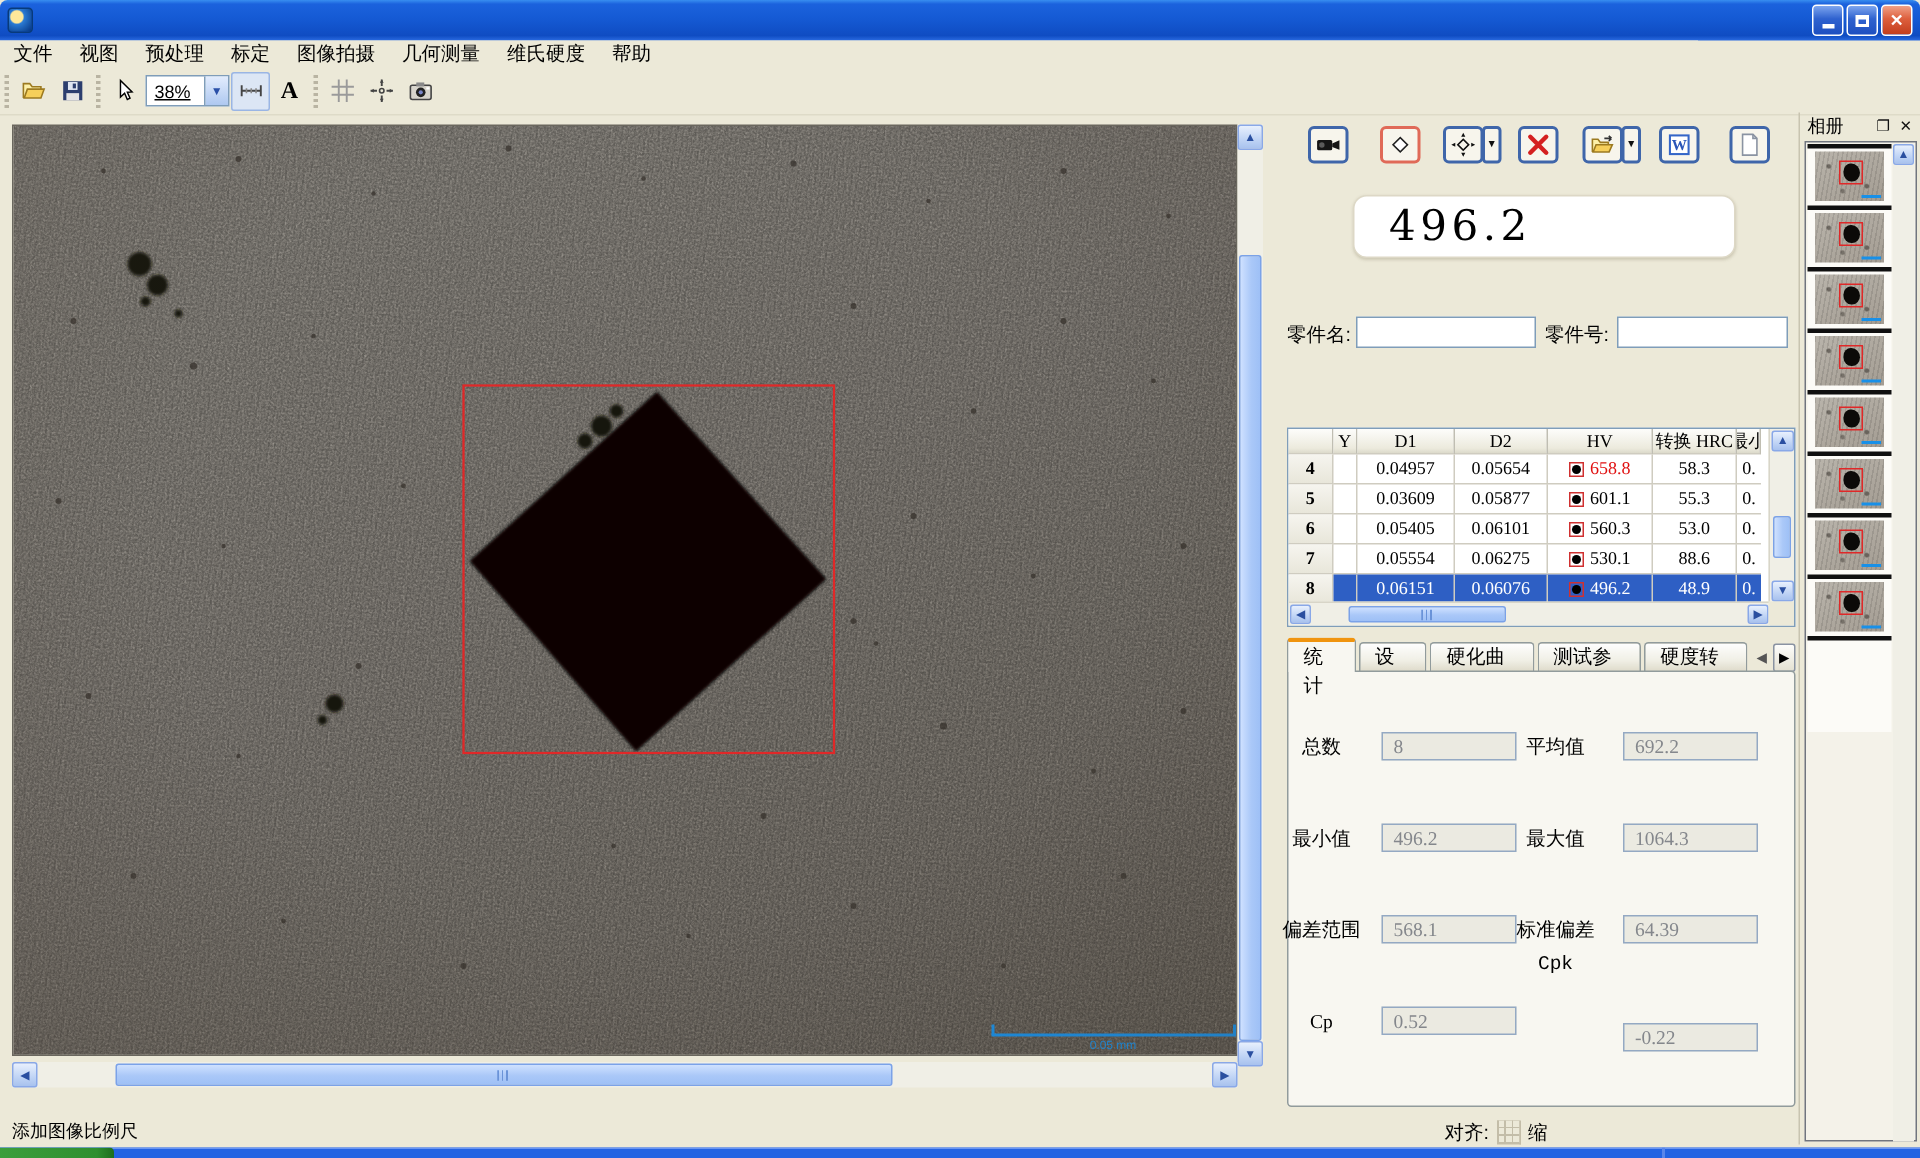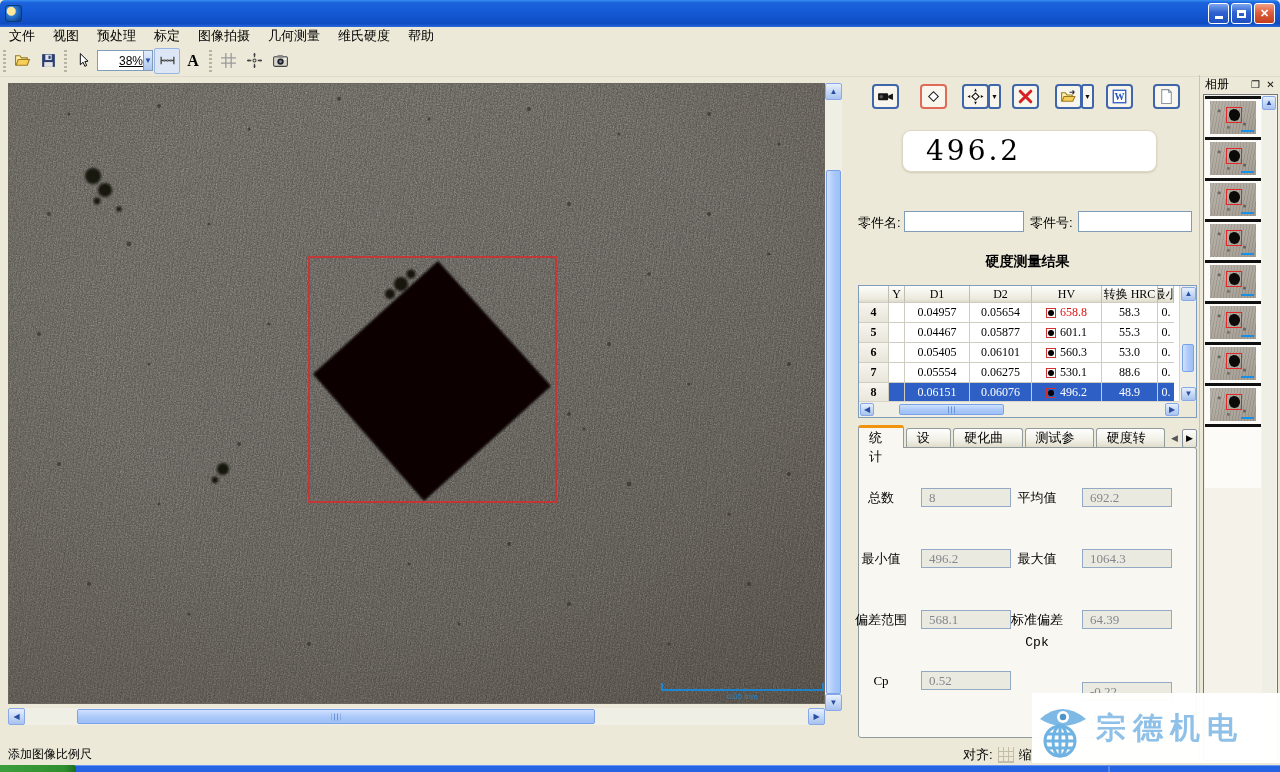--- a/index.html
+++ b/index.html
@@ -28,21 +28,21 @@
     display:flex; align-items:center; }
   .menu-item { padding:1px 9px; cursor:default; }
   .toolbar { position:absolute; left:0; top:45px; width:1280px; height:32px; background:#ece9d8;
     display:flex; align-items:center; border-bottom:1px solid #dedbc8; }
   .grip { width:5px; height:22px; margin:0 2px;
     background:repeating-linear-gradient(180deg,#b9b4a2 0 2px,transparent 2px 4px); background-size:3px 100%; background-repeat:no-repeat; background-position:1px 0; }
   .tbtn { width:26px; height:26px; display:flex; align-items:center; justify-content:center; border:1px solid transparent; }
   .tbtn.pressed { border:1px solid #9ab5e4; background:#dce6f5; border-radius:2px; }
   .tbtn svg { width:17px; height:17px; }
   .zoombox { width:56px; height:21px; background:#fff; border:1px solid #7f9db9; display:flex; align-items:center; margin:0 1px; }
-  .zoombox .zval { flex:1; padding-left:21px; font-size:12px;text-decoration:underline; }
+  .zoombox .zval { flex:1; padding-left:5px; font-size:12px;text-decoration:underline; }
   .zoombox .zdrop { width:16px; height:19px; background:linear-gradient(180deg,#e2ecfd,#aec8f0); border-left:1px solid #7f9db9;
     color:#2a50a8; font-size:8px; display:flex; align-items:center; justify-content:center; }
   .atool { font-size:16px; font-weight:bold; font-family:"Liberation Serif",serif; }
 
   
   .viewport { position:absolute; left:8px; top:83px; width:817px; height:621px; border:1px solid #6a675e; overflow:hidden;
     background:
       repeating-linear-gradient(100deg, rgba(0,0,0,0.06) 0 1px, rgba(255,255,255,0.05) 1px 2px, transparent 2px 4px),
       linear-gradient(155deg,#bbb6ad 0%,#b0aaa1 45%,#a39c92 75%,#948d82 100%); }
   .viewport::after { content:""; position:absolute; inset:0;
@@ -398,21 +398,20 @@
       </svg>
   </div>
 
   <div class="bigval">496.2</div>
 
   <div class="flabel" style="left:858px; top:212px;">零件名:</div>
   <input class="finput" style="left: 904px; top: 211px; width: 120px;" value="">
   <div class="flabel" style="left:1030px; top:212px;">零件号:</div>
   <input class="finput" style="left: 1078px; top: 211px; width: 114px;" value="">
 
-  <div class="results-title">硬度测量结果</div>
 
   <div class="tblwrap">
     <div class="trow thead">
       <div class="tc c0"></div>
       <div class="tc c1">Y</div>
       <div class="tc c2">D1</div>
       <div class="tc c3">D2</div>
       <div class="tc c4">HV</div>
       <div class="tc c5">转换 HRC</div>
       <div class="tc c6">最小</div>
@@ -427,21 +426,21 @@
             <span class="dot"></span>
           </span>
           <span class="hv red">658.8</span>
         </div>
       <div class="tc c5">58.3</div>
       <div class="tc c6">0.</div>
     </div>
     <div class="trow">
       <div class="tc c0 rh">5</div>
         <div class="tc c1"></div>
-      <div class="tc c2">0.04467</div>
+      <div class="tc c2">0.03609</div>
       <div class="tc c3">0.05877</div>
       <div class="tc c4">
           <span class="hvic">
             <span class="dot"></span>
           </span>
           <span class="hv">601.1</span>
         </div>
       <div class="tc c5">55.3</div>
       <div class="tc c6">0.</div>
     </div>
@@ -622,36 +621,20 @@
   </div>
 
   <div class="alignrow">
     <span>对齐:</span>
     <span class="gridico"></span>
     <span>缩</span>
   </div>
 
   <div class="statusline">添加图像比例尺</div>
 
-  <div class="watermark">
-    <svg width="64" height="62" viewBox="0 0 64 62">
-      <g fill="none" stroke="#6db2e2" stroke-width="3">
-        <path d="M8 22 Q30 2 54 22 Q30 36 8 22 Z" fill="#7db9e4" stroke="none"></path>
-        <circle cx="31" cy="20" r="6" fill="#fff" stroke="none"></circle>
-        <circle cx="31" cy="20" r="3.2" fill="#4d94c8" stroke="none"></circle>
-        <circle cx="28" cy="44" r="15"></circle>
-        <ellipse cx="28" cy="44" rx="7" ry="15"></ellipse>
-        <line x1="13" y1="44" x2="43" y2="44"></line>
-        <line x1="15" y1="37" x2="41" y2="37"></line>
-        <line x1="15" y1="51" x2="41" y2="51"></line>
-        <line x1="28" y1="29" x2="28" y2="59"></line>
-      </g>
-    </svg>
-    <div class="wm-text">宗德机电</div>
-  </div>
 
   <div class="taskbar">
     <div class="hl"></div>
     <div class="start"></div>
     <div class="div"></div>
   </div>
 
 </div>
 
 </body></html>

